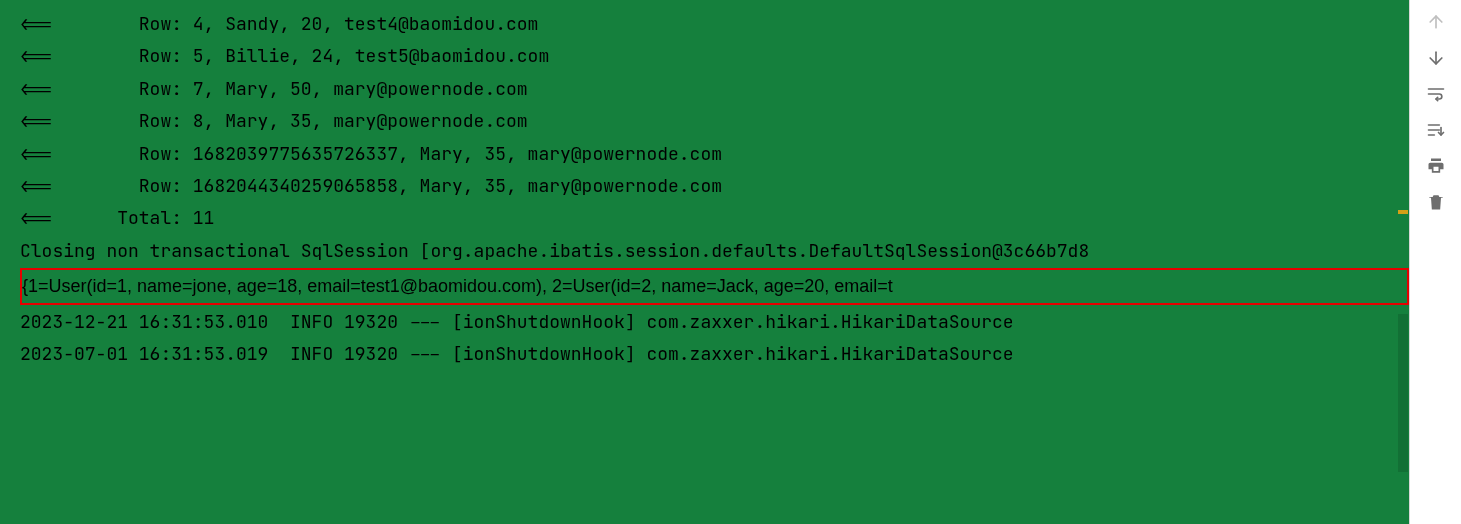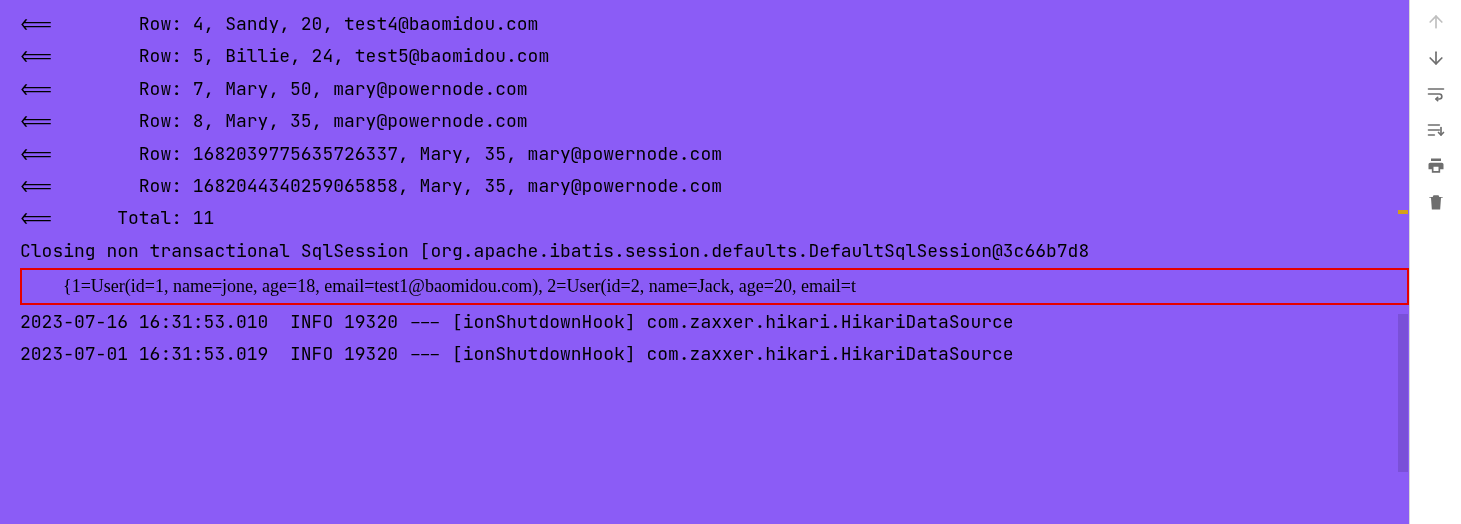--- a/index.html
+++ b/index.html
@@ -12,30 +12,29 @@
       display: flex;
       width: 1461px;
       height: 524px;
       overflow: hidden;
     }
     .console-area {
       flex: 1;
       padding: 8px 0 8px 20px;
       overflow: hidden;
       white-space: nowrap;
-      background: #8b5cf6;
+      background: #15803d;
     }
     .console-line {
       white-space: pre;
       font-family: inherit;
     }
     .highlight-box {
       white-space: pre;
-      font-family: Liberation Serif, serif;
-      padding-left: 41px;
+      font-family: Liberation Sans, sans-serif;
     }
     .highlight-wrapper {
       border: 2px solid #e60000;
       margin: 1px 0;
       display: inline-block;
       min-width: 100%;
     }
     .gutter {
       width: 52px;
       background: #ffffff;
@@ -90,21 +89,21 @@
     <div class="console-line">&lt;==        Row: 5, Billie, 24, test5@baomidou.com</div>
     <div class="console-line">&lt;==        Row: 7, Mary, 50, mary@powernode.com</div>
     <div class="console-line">&lt;==        Row: 8, Mary, 35, mary@powernode.com</div>
     <div class="console-line">&lt;==        Row: 1682039775635726337, Mary, 35, mary@powernode.com</div>
     <div class="console-line">&lt;==        Row: 1682044340259065858, Mary, 35, mary@powernode.com</div>
     <div class="console-line">&lt;==      Total: 11</div>
     <div class="console-line">Closing non transactional SqlSession [org.apache.ibatis.session.defaults.DefaultSqlSession@3c66b7d8</div>
     <div class="highlight-wrapper">
       <div class="highlight-box">{1=User(id=1, name=jone, age=18, email=test1@baomidou.com), 2=User(id=2, name=Jack, age=20, email=t</div>
     </div>
-    <div class="console-line">2023-07-16 16:31:53.010  INFO 19320 --- [ionShutdownHook] com.zaxxer.hikari.HikariDataSource</div>
+    <div class="console-line">2023-12-21 16:31:53.010  INFO 19320 --- [ionShutdownHook] com.zaxxer.hikari.HikariDataSource</div>
     <div class="console-line">2023-07-01 16:31:53.019  INFO 19320 --- [ionShutdownHook] com.zaxxer.hikari.HikariDataSource</div>
   </div>
 
   <div class="scrollbar-vert">
     <div class="scrollbar-warn" style="top:40%;"></div>
     <div class="scrollbar-thumb" style="top:60%;height:30%;"></div>
   </div>
 
   <div class="gutter">
     <div class="gutter-icon disabled">

